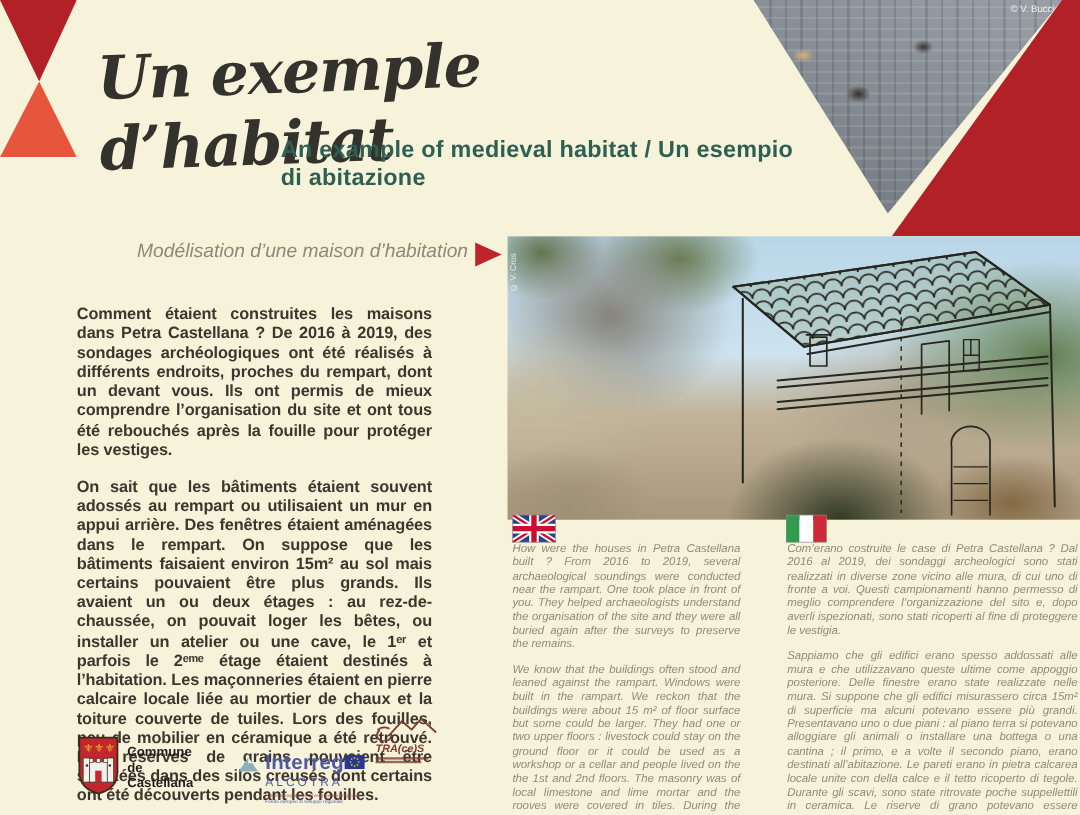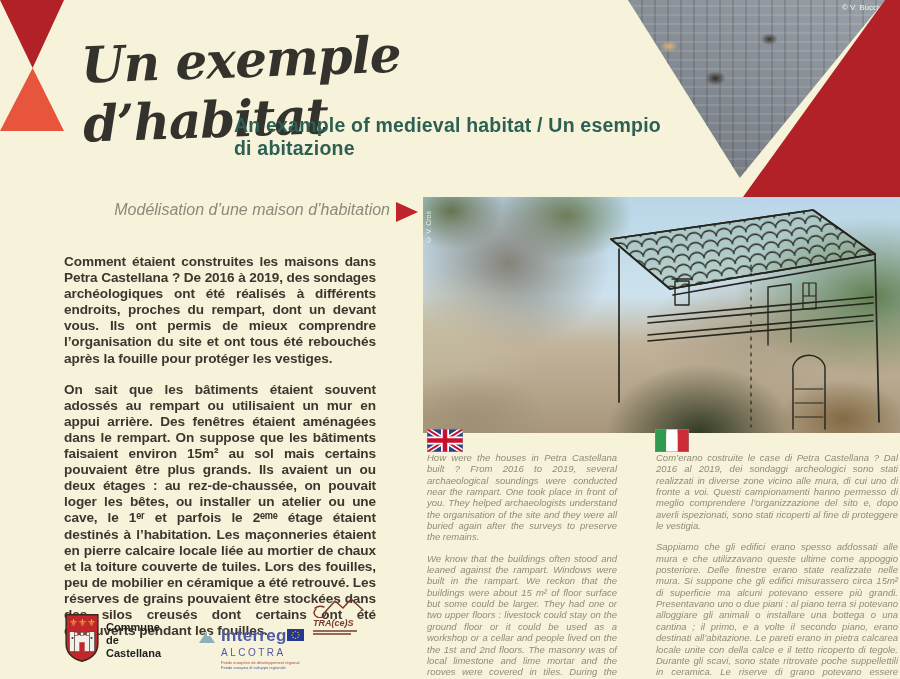--- a/index.html
+++ b/index.html
@@ -59,21 +59,21 @@
     writing-mode:vertical-rl;transform:rotate(180deg);}
   .sketch{left:0;top:0;}
 
   
   .uk-flag{left:427px;top:429px;}
   .it-flag{left:655px;top:429px;}
 
   
   .fr-col{left:64px;top:254px;width:312px;color:#3e352d;font-weight:700;
     font-size:13.6px;line-height:16.1px;text-align:justify;letter-spacing:-0.1px;}
-  .fr-col p{margin:0 0 15px 0;}
+  .fr-col p{margin:0 16px 15px 0;}
   .lat-col{color:#8f8c78;font-style:italic;font-size:9.5px;line-height:11.35px;
     text-align:justify;}
   .lat-col p{margin:0 0 10px 0;}
   .en-col{left:427px;top:452px;width:190px;}
   .it-col{left:656px;top:452px;width:242px;}
 
   
   .commune-text{left:106px;top:621px;font-size:11px;font-weight:700;color:#1d1d1d;
     line-height:13px;}
   .shield{left:64px;top:612px;}

